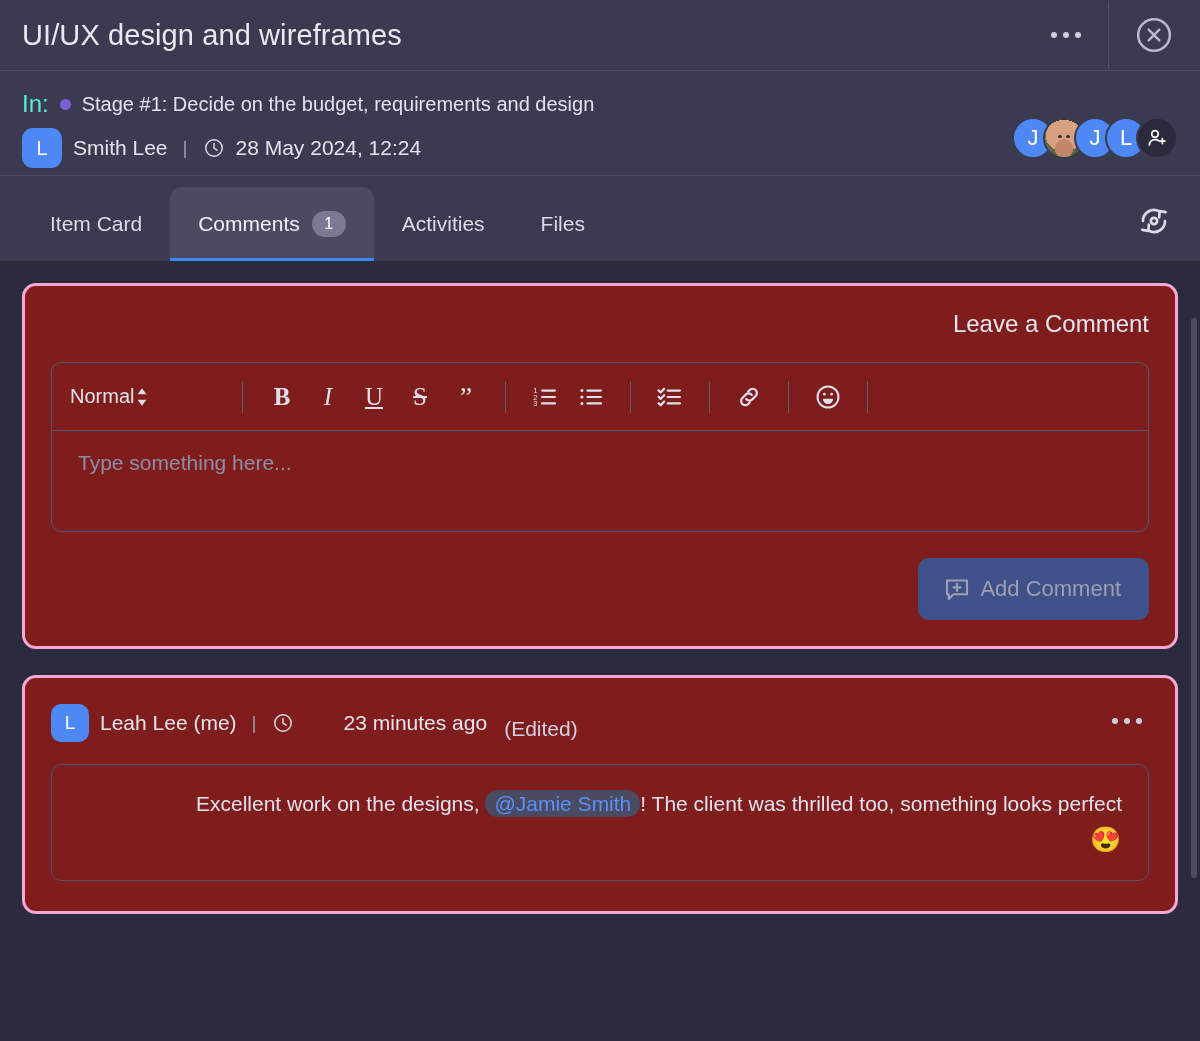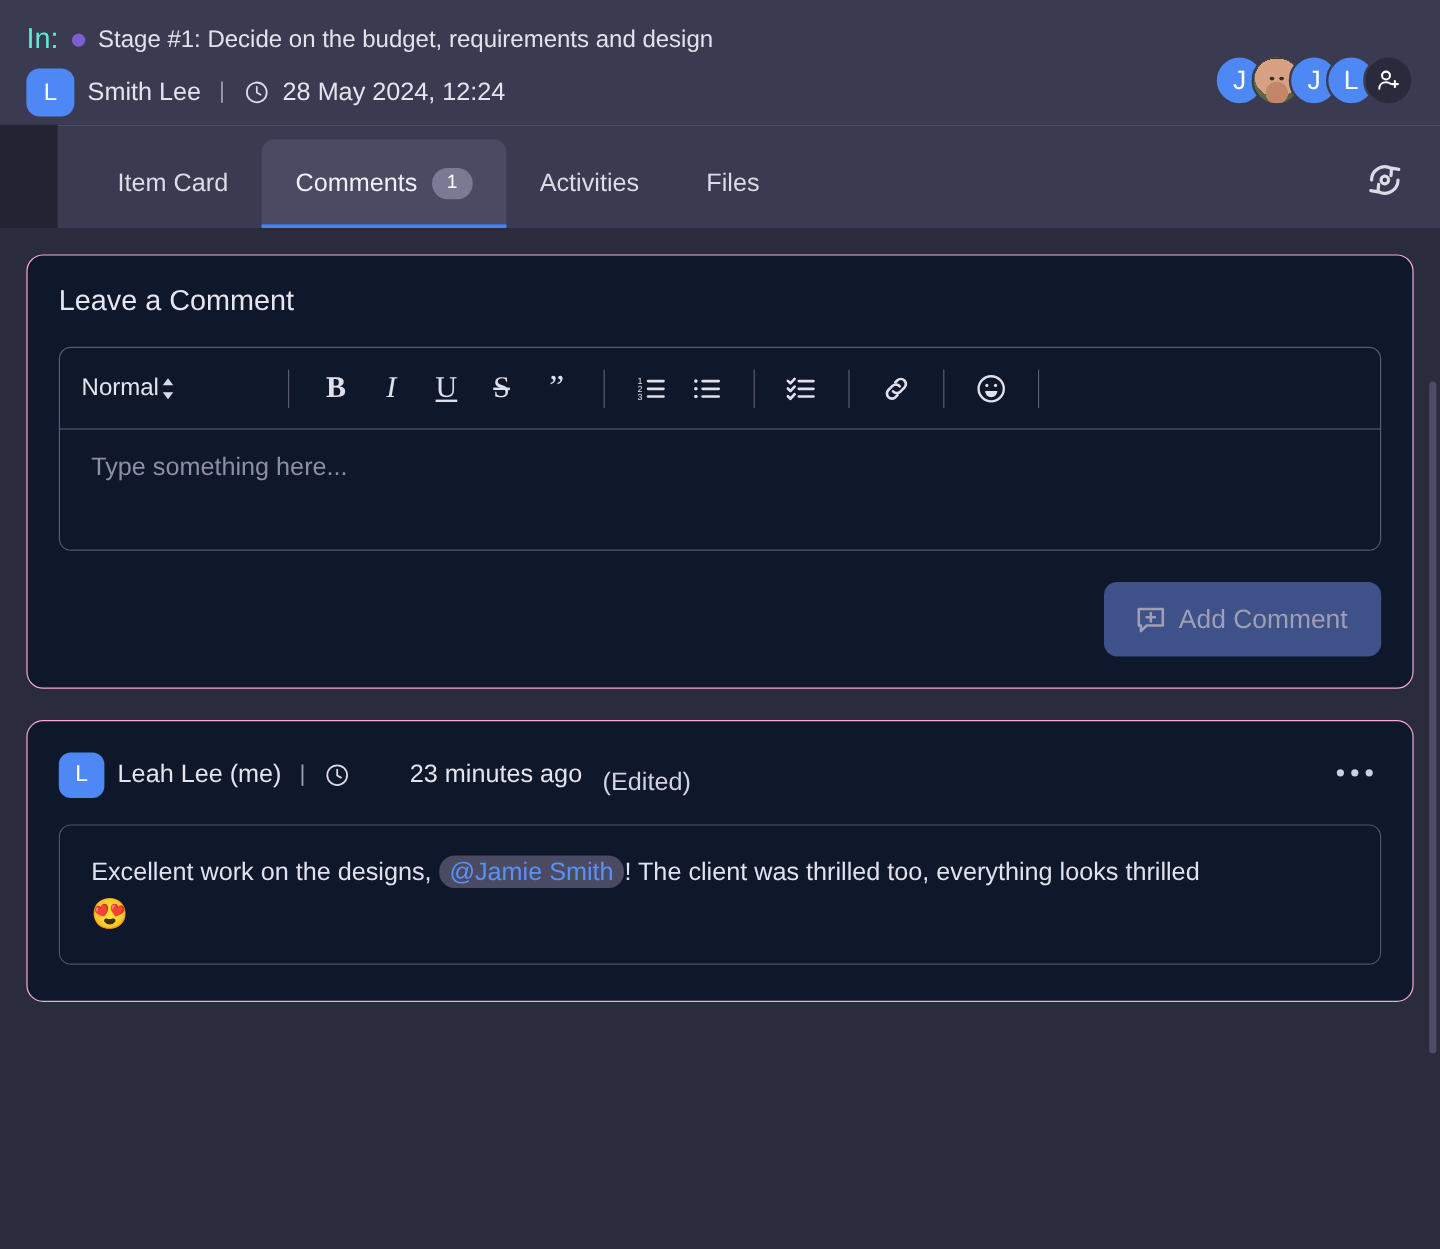--- a/index.html
+++ b/index.html
@@ -160,21 +160,20 @@
   
   .tabbar {
     background: #3a3a50;
     height: 86px;
     min-height: 86px;
     display: flex;
     align-items: flex-end;
     padding: 0 22px;
     border-top: 1px solid #4c4c64;
     position: relative;
-    margin-left: 48px;
   }
   .tabs { display: flex; align-items: flex-end; gap: 0; height: 100%; flex: 1; }
   .tab {
     height: 58px;
     display: flex; align-items: center; gap: 12px;
     padding: 0 28px;
     font-size: 21px;
     color: #dcdce8;
     cursor: pointer;
     border-radius: 11px 11px 0 0;
@@ -216,23 +215,24 @@
   
   .body-area {
     flex: 1;
     background: #2b2b3e;
     padding: 22px 22px 0 22px;
     overflow: hidden;
     position: relative;
   }
 
   .card {
-    background: #0f172a;
-    border: 1px solid #f9a8d4;
+    background: #7f1d1d;
+    border: 3px solid #f9a8d4;
     border-radius: 14px;
+    text-align: right;
   }
 
   .leave-card { padding: 24px 26px 26px 26px; }
   .leave-title {
     font-size: 24px;
     color: #e6e6f0;
     margin-bottom: 24px;
   }
 
   .editor {
@@ -358,20 +358,35 @@
     border-radius: 3px;
     background: #4c4c64;
   }
   svg { display: block; }
 </style>
 </head>
 <body>
 
 <div class="app">
 
+  <div class="titlebar">
+    <div class="title-text">UI/UX design and wireframes</div>
+    <div class="dots-btn">
+      <i></i>
+      <i></i>
+      <i></i>
+    </div>
+    <div class="tb-divider"></div>
+    <div class="close-btn">
+      <svg width="40" height="40" viewBox="0 0 24 24" fill="none" stroke="#b9b9cc" stroke-width="1.5">
+        <circle cx="12" cy="12" r="9.5"></circle>
+        <path d="M8.8 8.8 L15.2 15.2 M15.2 8.8 L8.8 15.2" stroke-linecap="round"></path>
+      </svg>
+    </div>
+  </div>
 
   <div class="meta">
     <div class="meta-in-row">
       <span class="meta-label">In:</span>
       <span class="stage-dot"></span>
       <span class="stage-name">Stage #1: Decide on the budget, requirements and design</span>
     </div>
 
     <div class="meta-author-row">
       <div class="avatar-sq">L</div>
@@ -534,21 +549,21 @@
       </div>
 
       <div class="c-menu">
         <i></i>
         <i></i>
         <i></i>
       </div>
 
       <div class="comment-body">
         <span>Excellent work on the designs,</span>
-        <span class="mention">@Jamie Smith</span><span>! The client was thrilled too, everything looks thrilled</span>
+        <span class="mention">@Jamie Smith</span><span>! The client was thrilled too, something looks perfect</span>
         <div class="emoji-line">😍</div>
       </div>
     </div>
 
     <div class="scrollbar-track"></div>
   </div>
 
   <div class="scrollbar-thumb"></div>
 </div>
 

